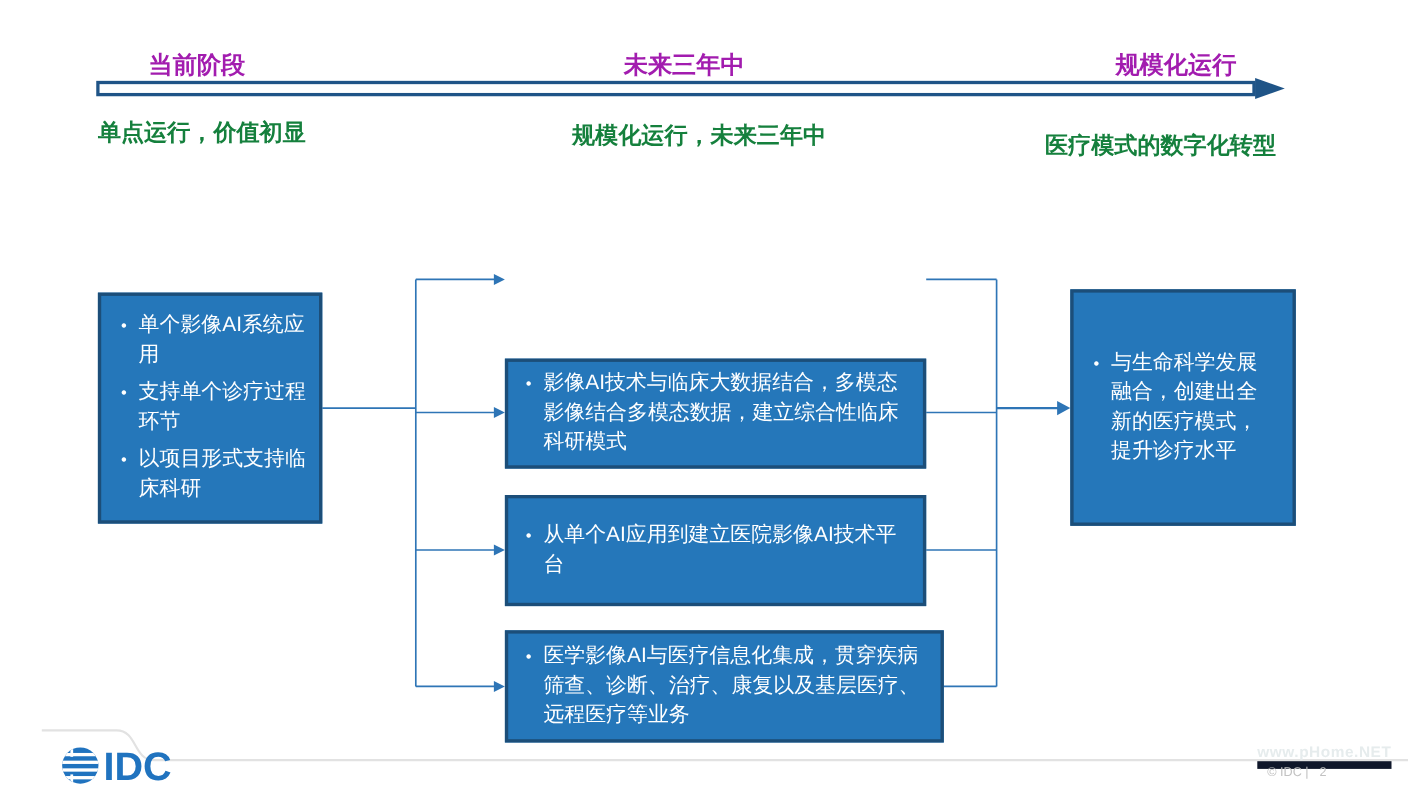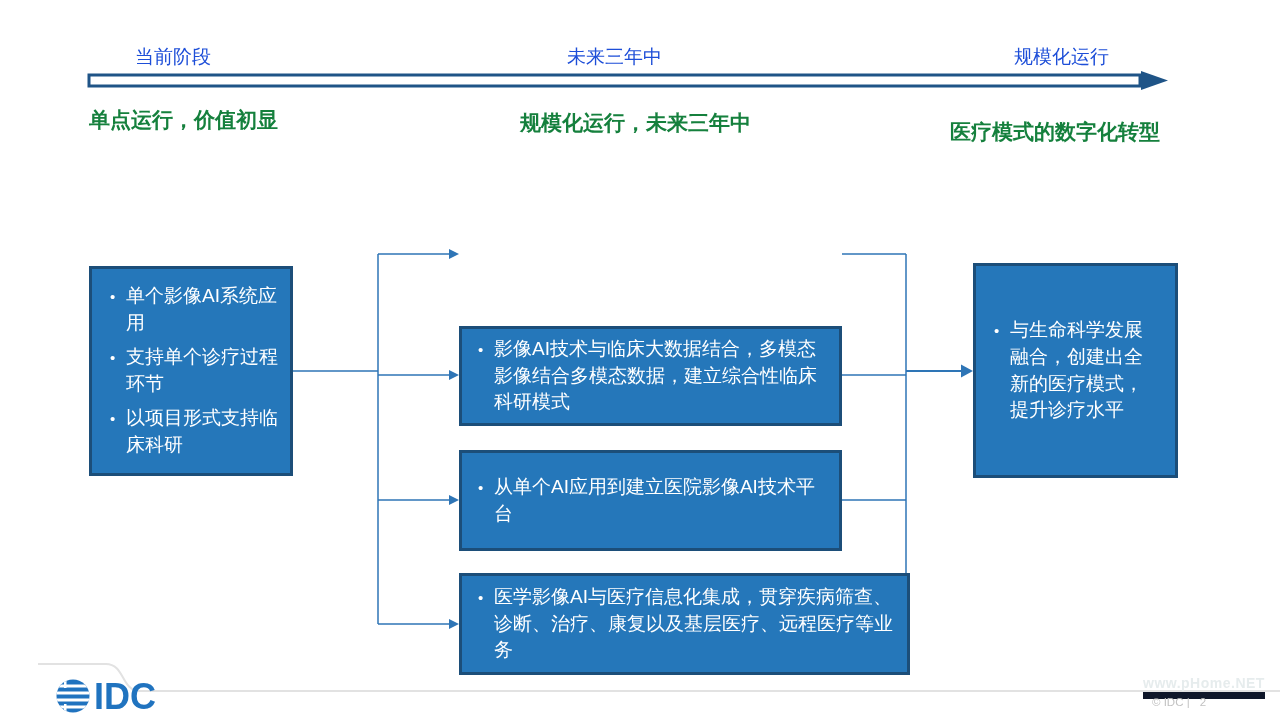--- a/index.html
+++ b/index.html
@@ -10,23 +10,24 @@
     margin: 0 auto;
     background: #ffffff;
     overflow: hidden;
     font-family: "Liberation Sans", sans-serif;
   }
   svg.layer { position: absolute; left: 0; top: 0; pointer-events: none; }
 
   
   .stage-label {
     position: absolute;
-    font-size: 19px;
-    color: #1d4ed8;
+    font-size: 22px;
+    color: #a21caf;
     white-space: nowrap;
+    font-weight: bold;
   }
   .phase-label {
     position: absolute;
     font-size: 21px;
     font-weight: bold;
     color: #15803d;
     white-space: nowrap;
   }
 
   
@@ -53,21 +54,21 @@
     left: 4px;
     top: 0;
     font-size: 15px;
     line-height: 1.8;
   }
   #left-box  { left: 89px;  top: 266px; width: 204px; height: 210px; padding: 10px 10px 10px 14px; }
   #left-box li + li { margin-top: 7px; }
   #middle-box-1 { left: 459px; top: 203px; width: 383px; height: 102px; padding: 6px 12px; }
   #middle-box-2 { left: 459px; top: 326px; width: 383px; height: 100px; padding: 6px 12px; }
   #middle-box-3 { left: 459px; top: 450px; width: 383px; height: 101px; padding: 6px 12px; }
-  #middle-box-4 { left: 459px; top: 573px; width: 451px; height: 102px; padding: 6px 12px; }
+  #middle-box-4 { left: 459px; top: 573px; width: 399px; height: 102px; padding: 6px 12px; }
   #right-box { left: 973px; top: 263px; width: 205px; height: 215px; padding: 10px 16px 10px 14px; }
   .flow-box li { text-align: left; }
 
   
   #idc-logo { position: absolute; left: 52px; top: 674px; z-index: 3; }
   #watermark {
     position: absolute;
     left: 1143px; top: 675px;
     z-index: 3;
     font-size: 14px;

